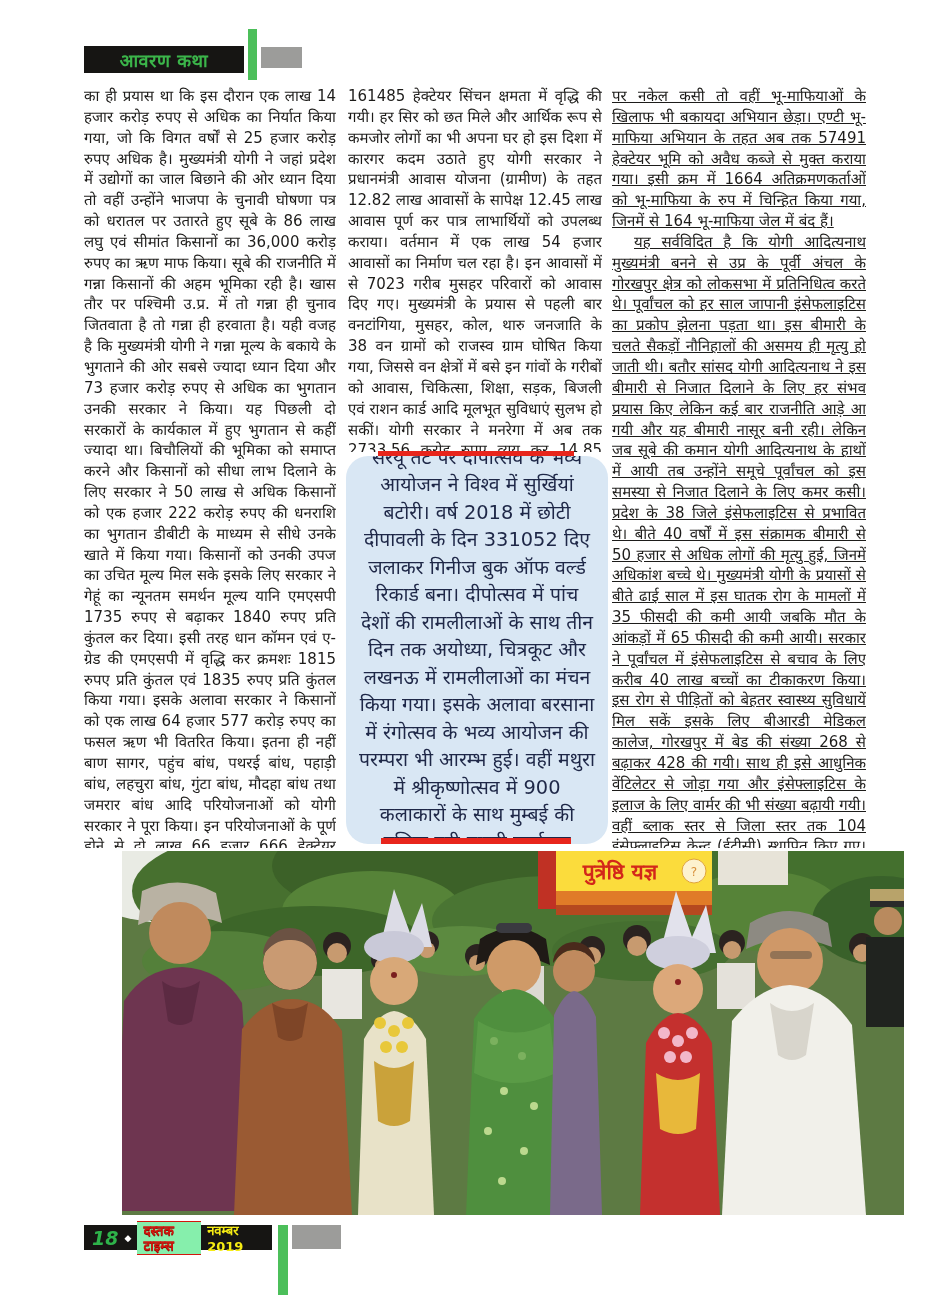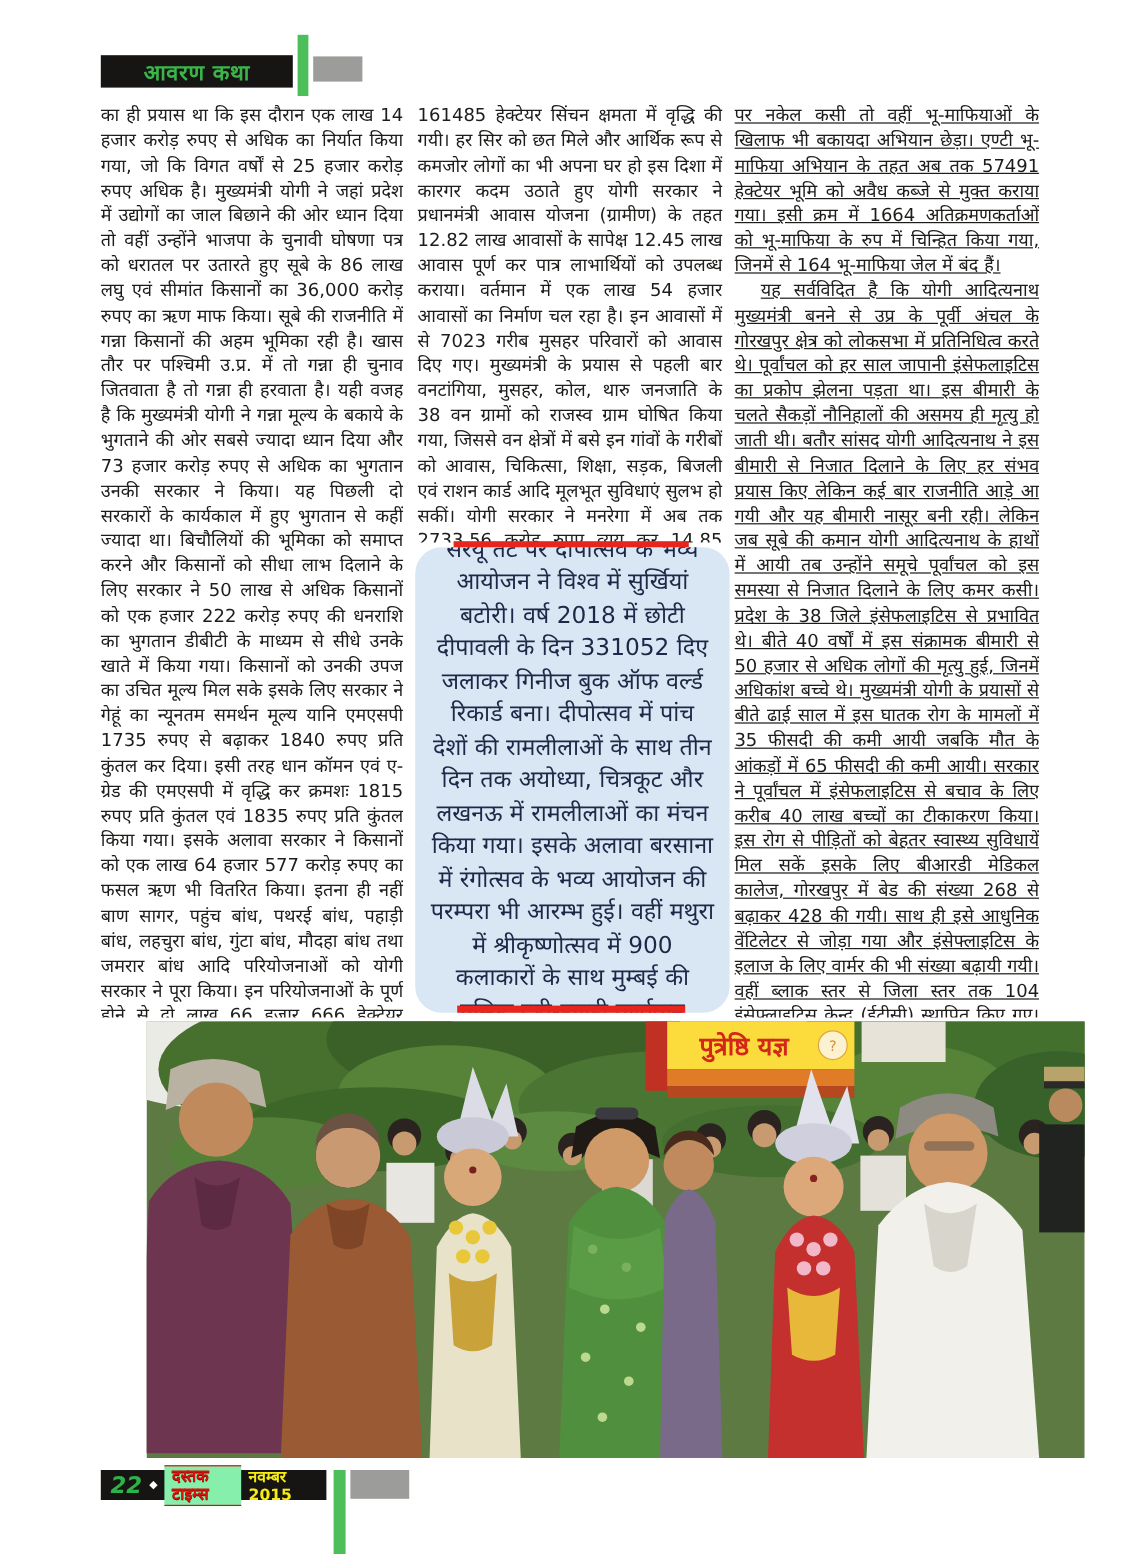--- a/index.html
+++ b/index.html
@@ -217,21 +217,21 @@
         <path d="M628 72 q40 -24 78 0 l4 24 q-44 -18 -86 2 z" fill="#8d8a82"></path>
         <circle cx="668" cy="110" r="33" fill="#cf9868"></circle>
         <rect x="648" y="100" width="42" height="8" rx="4" fill="#6a5a4a" opacity="0.6"></rect>
         <path d="M600 364 l10 -194 q26 -34 58 -36 q36 2 62 40 l14 190 z" fill="#f1f0ea"></path>
         <path d="M648 152 q22 16 44 0 l-8 52 q-14 10 -28 0 z" fill="#d8d5cc"></path>
       </g>
     </svg>
   </div>
 
   <div class="ftr-bar">
-    <span class="ftr-page">22</span>
+    <span class="ftr-page">18</span>
     <span class="ftr-diamond">◆</span>
     <span class="ftr-logo">दस्तक टाइम्स</span>
-    <span class="ftr-date">नवम्बर 2015</span>
+    <span class="ftr-date">नवम्बर 2019</span>
   </div>
   <div class="vbar-bottom"></div>
   <div class="graybox-bottom"></div>
 
 </div>
 
 </body></html>

